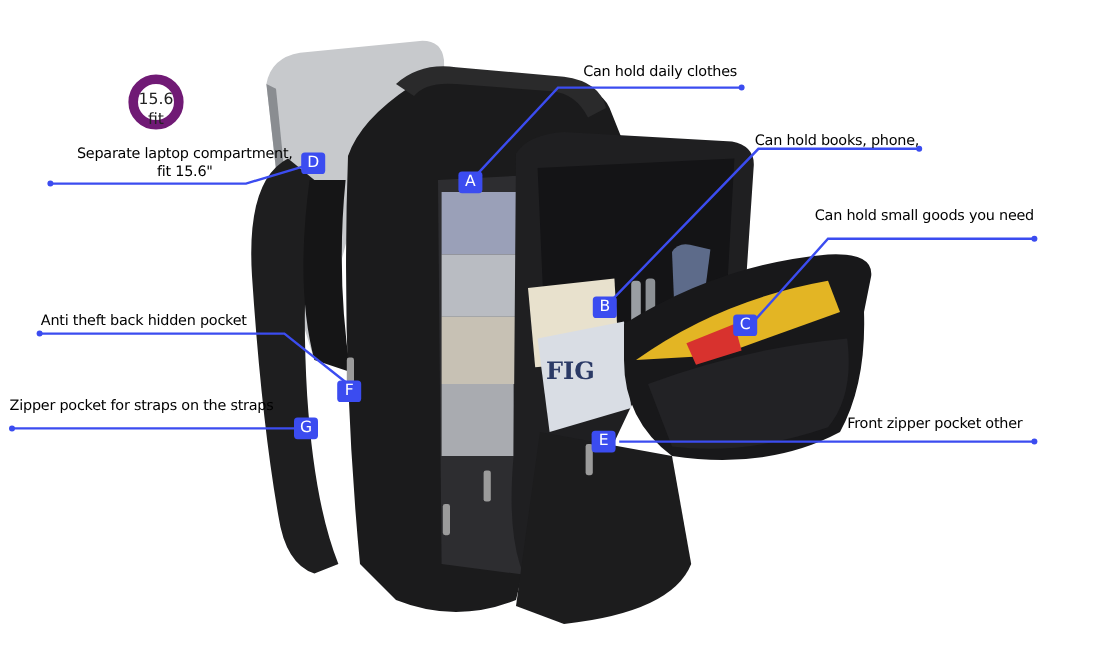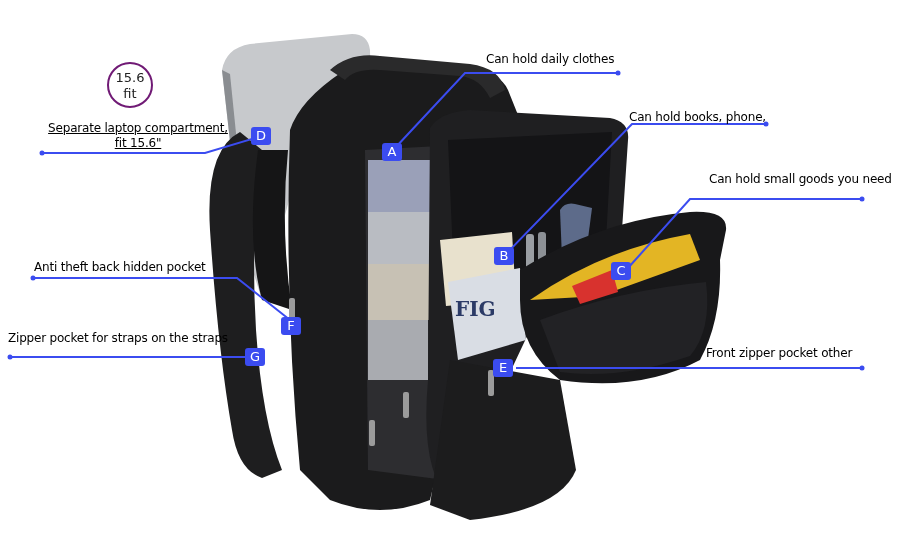--- a/index.html
+++ b/index.html
@@ -6,21 +6,21 @@
   body { width: 919px; height: 538px; position: relative; overflow: hidden;
          font-family: "DejaVu Sans", "Liberation Sans", sans-serif; }
   .stage { position: absolute; left: 0; top: 0; width: 919px; height: 538px; }
   svg.art { position: absolute; left: 0; top: 0; }
   .caption { position: absolute; font-size: 12px; color: #000000; line-height: 15px;
              letter-spacing: -0.2px; white-space: nowrap; }
   .caption.center { text-align: center; }
   .tag { position: absolute; width: 20px; height: 18px; background: #3b4cf0; color: #fff;
          font-size: 13px; line-height: 18px; text-align: center; border-radius: 3px; }
   .badge { position: absolute; left: 107px; top: 62px; width: 46px; height: 46px;
-           border: 2px solid #701a75; border-radius: 50%; text-align: center;
+           border: 8px solid #701a75; border-radius: 50%; text-align: center;
            font-size: 13px; line-height: 16px; color: #222; box-sizing: border-box; padding-top: 6px; }
 </style>
 </head>
 <body>
 
 <div class="stage">
 
   <svg class="art" width="919" height="538" viewBox="0 0 919 538">
 
     <g>
@@ -93,23 +93,23 @@
     <div>15.6</div>
     <div>fit</div>
   </div>
 
   <div class="caption" style="left:486px; top:52px;">Can hold daily clothes</div>
 
   <div class="caption" style="left:629px; top:86px;margin-top:24px;">
     <div>Can hold books, phone,</div>
   </div>
 
-  <div class="caption" style="left:709px; top:172px;">Can hold small goods you need</div>
+  <div class="caption" style="left:679px; top:172px;">Can hold small goods you need</div>
 
-  <div class="caption center" style="left:40px; top:121px; width:196px;text-decoration:underline;">
+  <div class="caption center" style="left:56px; top:121px; width:196px;">
     <div>Separate laptop compartment,</div>
     <div>fit 15.6"</div>
   </div>
 
   <div class="caption" style="left:706px; top:346px;">Front zipper pocket other</div>
 
   <div class="caption" style="left:34px; top:260px;">Anti theft back hidden pocket</div>
 
   <div class="caption" style="left:8px; top:331px;">Zipper pocket for straps on the straps</div>
 

